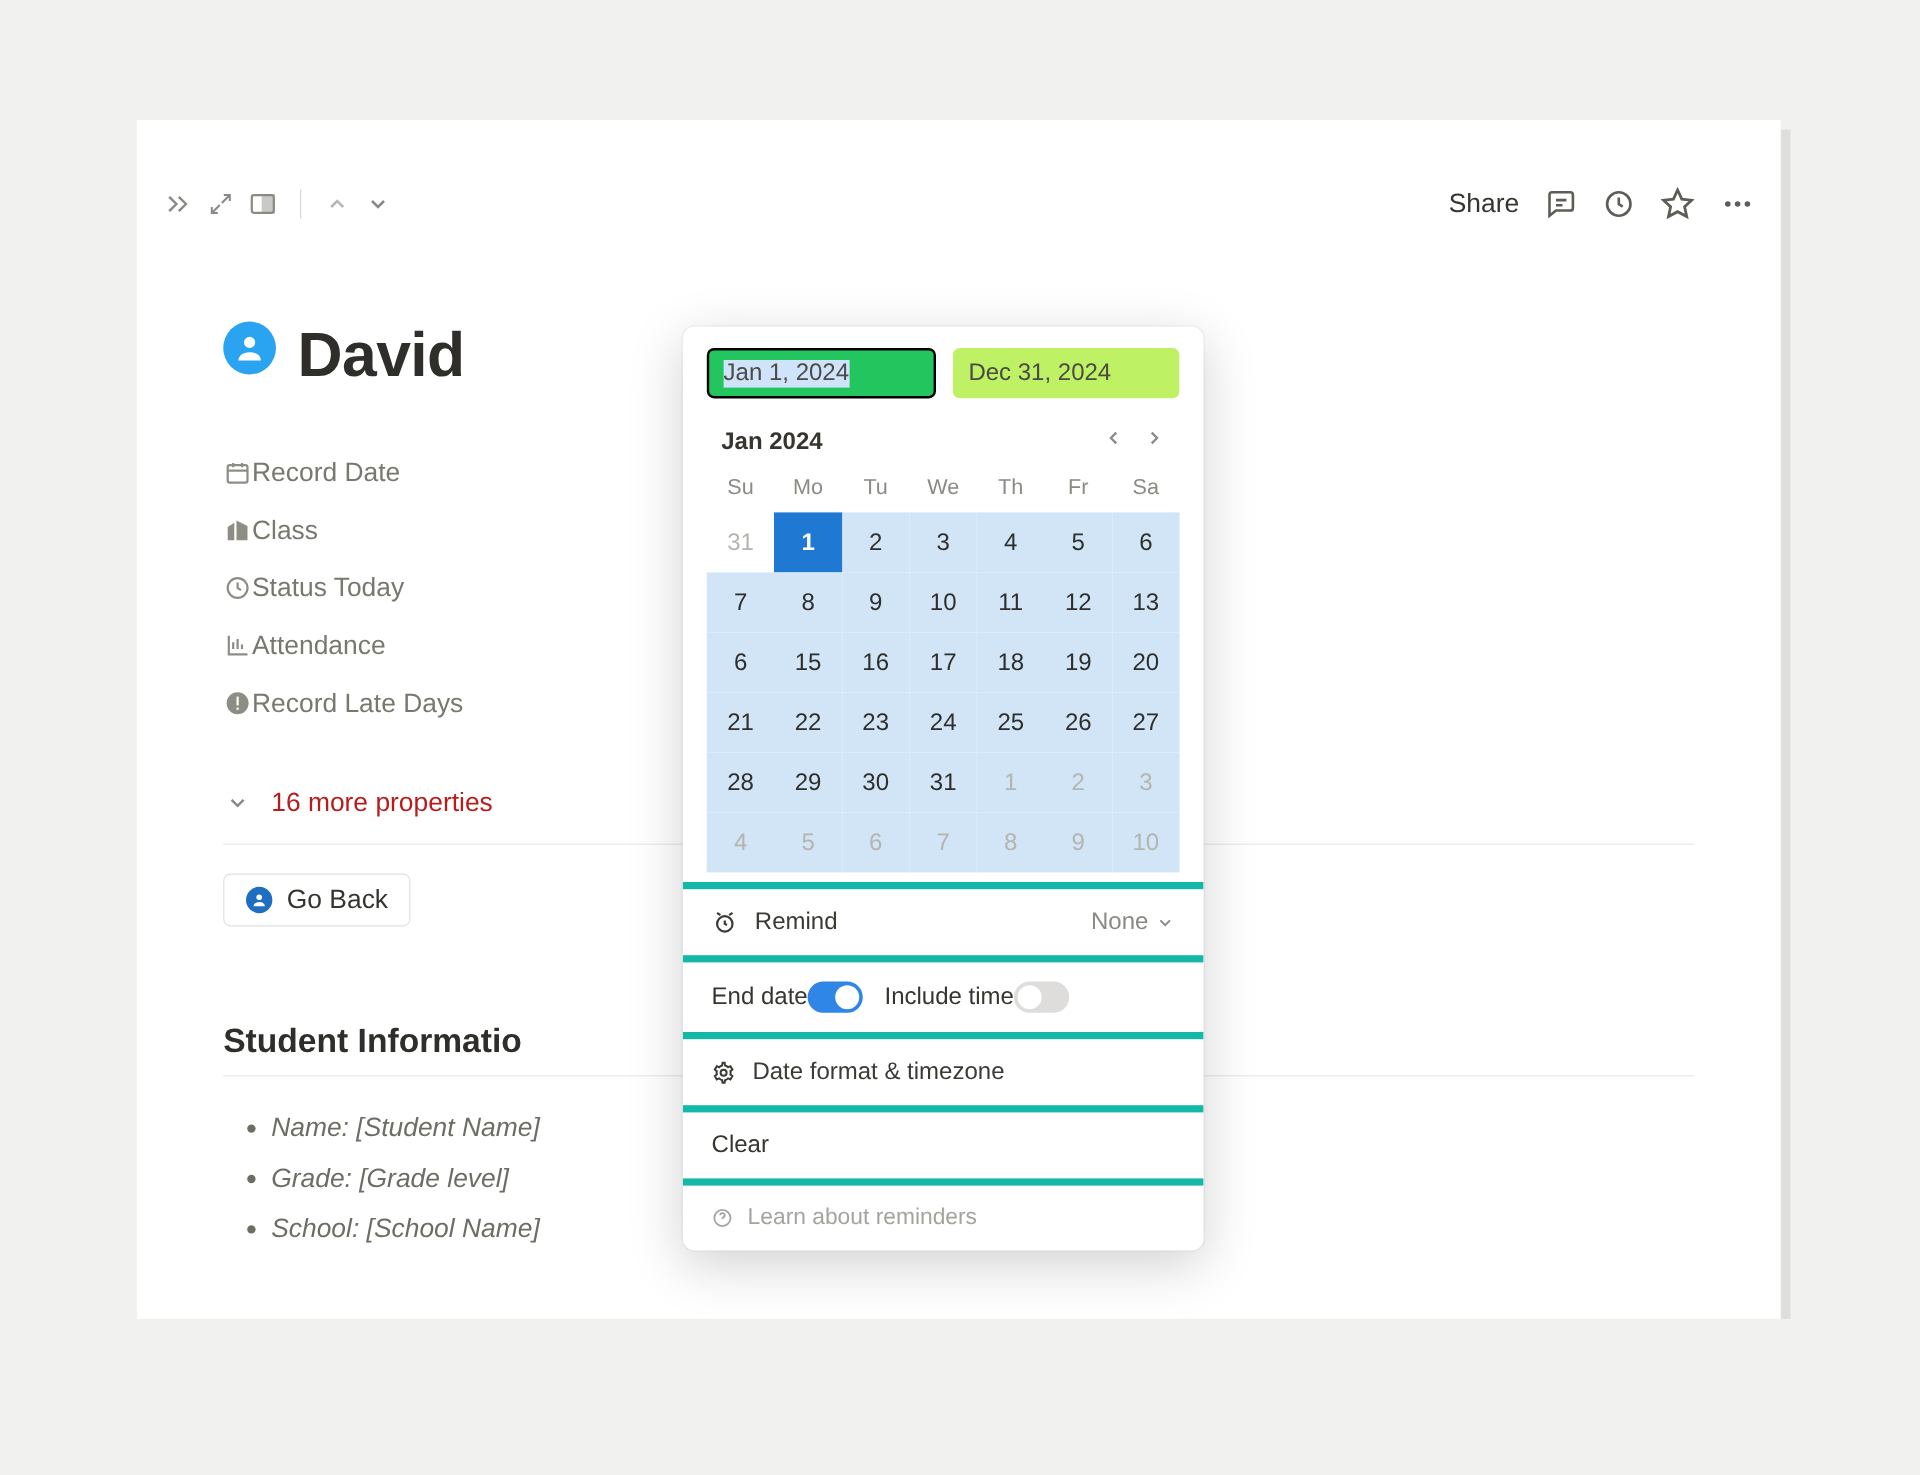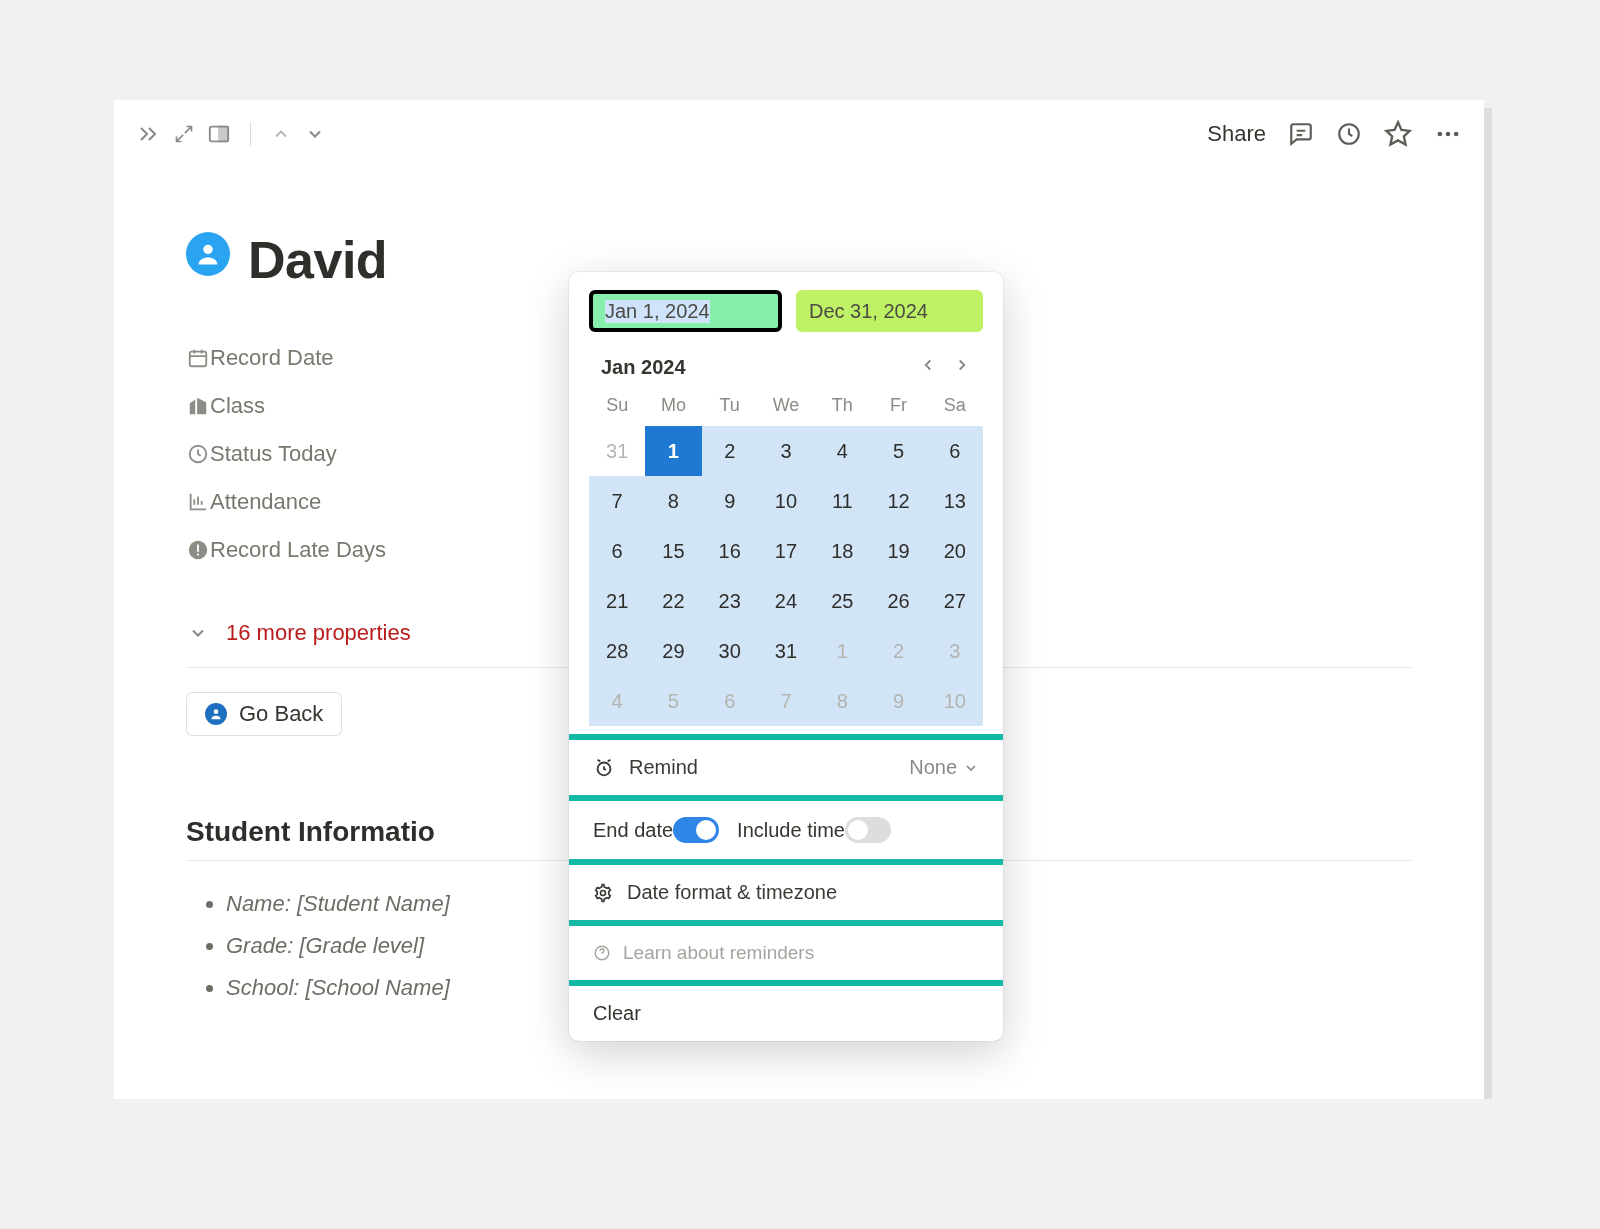--- a/index.html
+++ b/index.html
@@ -25,20 +25,21 @@
     height: 1000px;
     background: #fff;
     box-shadow: 8px 8px 0 rgba(0,0,0,0.08);
   }
   
   .topbar {
     display: flex;
     align-items: center;
     padding: 18px 22px 10px 22px;
     height: 60px;
+    margin-top: 36px;
   }
   .topbar .left { display: flex; align-items: center; gap: 14px; }
   .topbar .divider {
     width: 1px; height: 24px; background: #d9d9d6; margin: 0 6px;
   }
   .topbar .right { margin-left: auto; display: flex; align-items: center; gap: 22px; }
   .icon-btn {
     color: #787773;
     cursor: pointer;
     display: inline-flex;
@@ -153,22 +154,22 @@
     height: 42px;
     border-radius: 6px;
     display:flex; align-items:center;
     padding: 0 12px;
     font-size: 20px;
     background: #bef264;
     color:#4b4a45;
     border: 1px solid transparent;
   }
   .dateinput.active {
-    border: 4px solid #000000;
-    background: #86efac;
+    border: 2px solid #000000;
+    background: #22c55e;
     text-align: right;
   }
   .dateinput.active span { background: #cfe3fb; }
   .month-row {
     display:flex; align-items:center; padding: 14px 24px 4px 32px;
     font-weight:600;
   }
   .month-row .navbtn { color:#8a8a84; cursor:pointer; padding:4px 8px;}
   .month-row .gap { flex:1;}
   .cal {
@@ -492,28 +493,28 @@
       <div class="lab">
         <svg width="20" height="20" viewBox="0 0 24 24" fill="none" stroke="#3b3a35" stroke-width="2">
             <circle cx="12" cy="12" r="3"></circle>
             <path d="M19 12a7 7 0 0 0-.2-1.7l2-1.5-2-3.4-2.3 1a7 7 0 0 0-3-1.7L13 2h-2l-.5 2.7a7 7 0 0 0-3 1.7l-2.3-1-2 3.4 2 1.5A7 7 0 0 0 5 12c0 .6.1 1.1.2 1.7l-2 1.5 2 3.4 2.3-1a7 7 0 0 0 3 1.7L11 22h2l.5-2.7a7 7 0 0 0 3-1.7l2.3 1 2-3.4-2-1.5c.1-.6.2-1.1.2-1.7z"></path>
           </svg>
         <span>Date format &amp; timezone</span>
       </div>
     </div>
 
     <div class="pop-section">
+      <span>Clear</span>
+    </div>
+
+    <div class="pop-section">
       <div class="pop-link">
         <svg width="18" height="18" viewBox="0 0 24 24" fill="none" stroke="#a5a49e" stroke-width="2">
             <circle cx="12" cy="12" r="9"></circle>
             <path d="M9.5 9a2.5 2.5 0 1 1 3.5 2.3c-.9.4-1 1-1 1.7M12 17h.01"></path>
           </svg>
         <span>Learn about reminders</span>
       </div>
     </div>
-
-    <div class="pop-section">
-      <span>Clear</span>
-    </div>
   </div>
 
 </div>
 <div class="letterbox"></div>
 
 </body></html>

